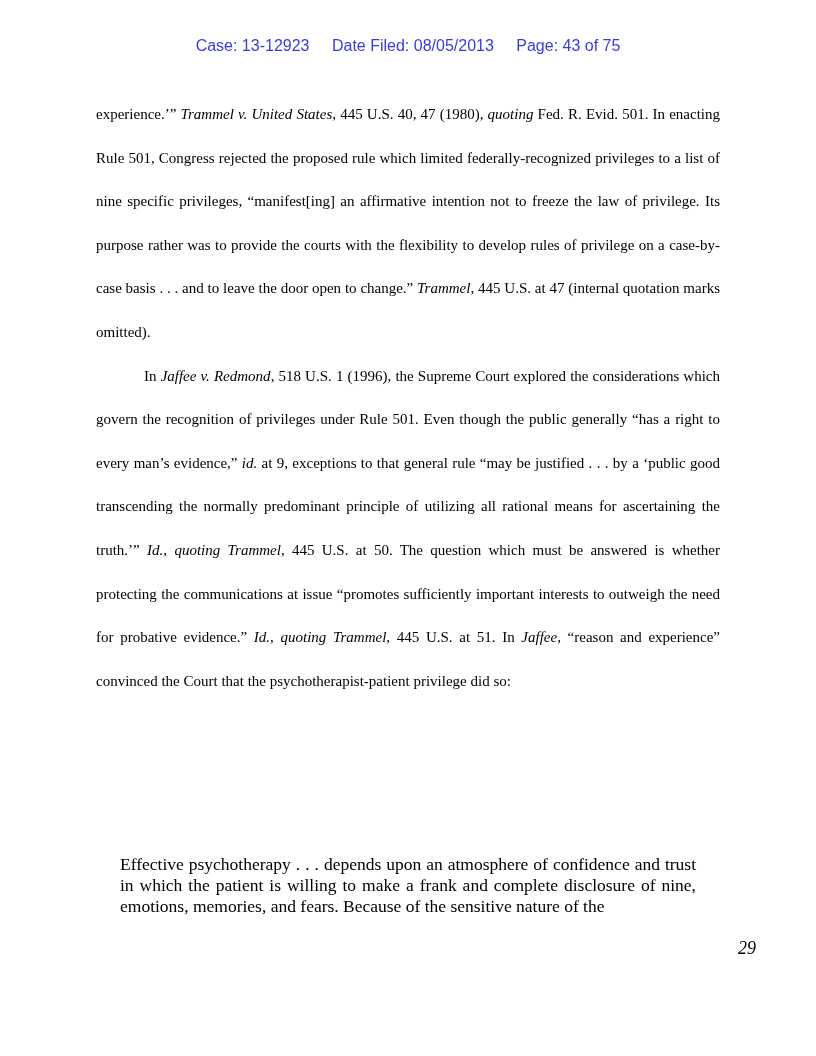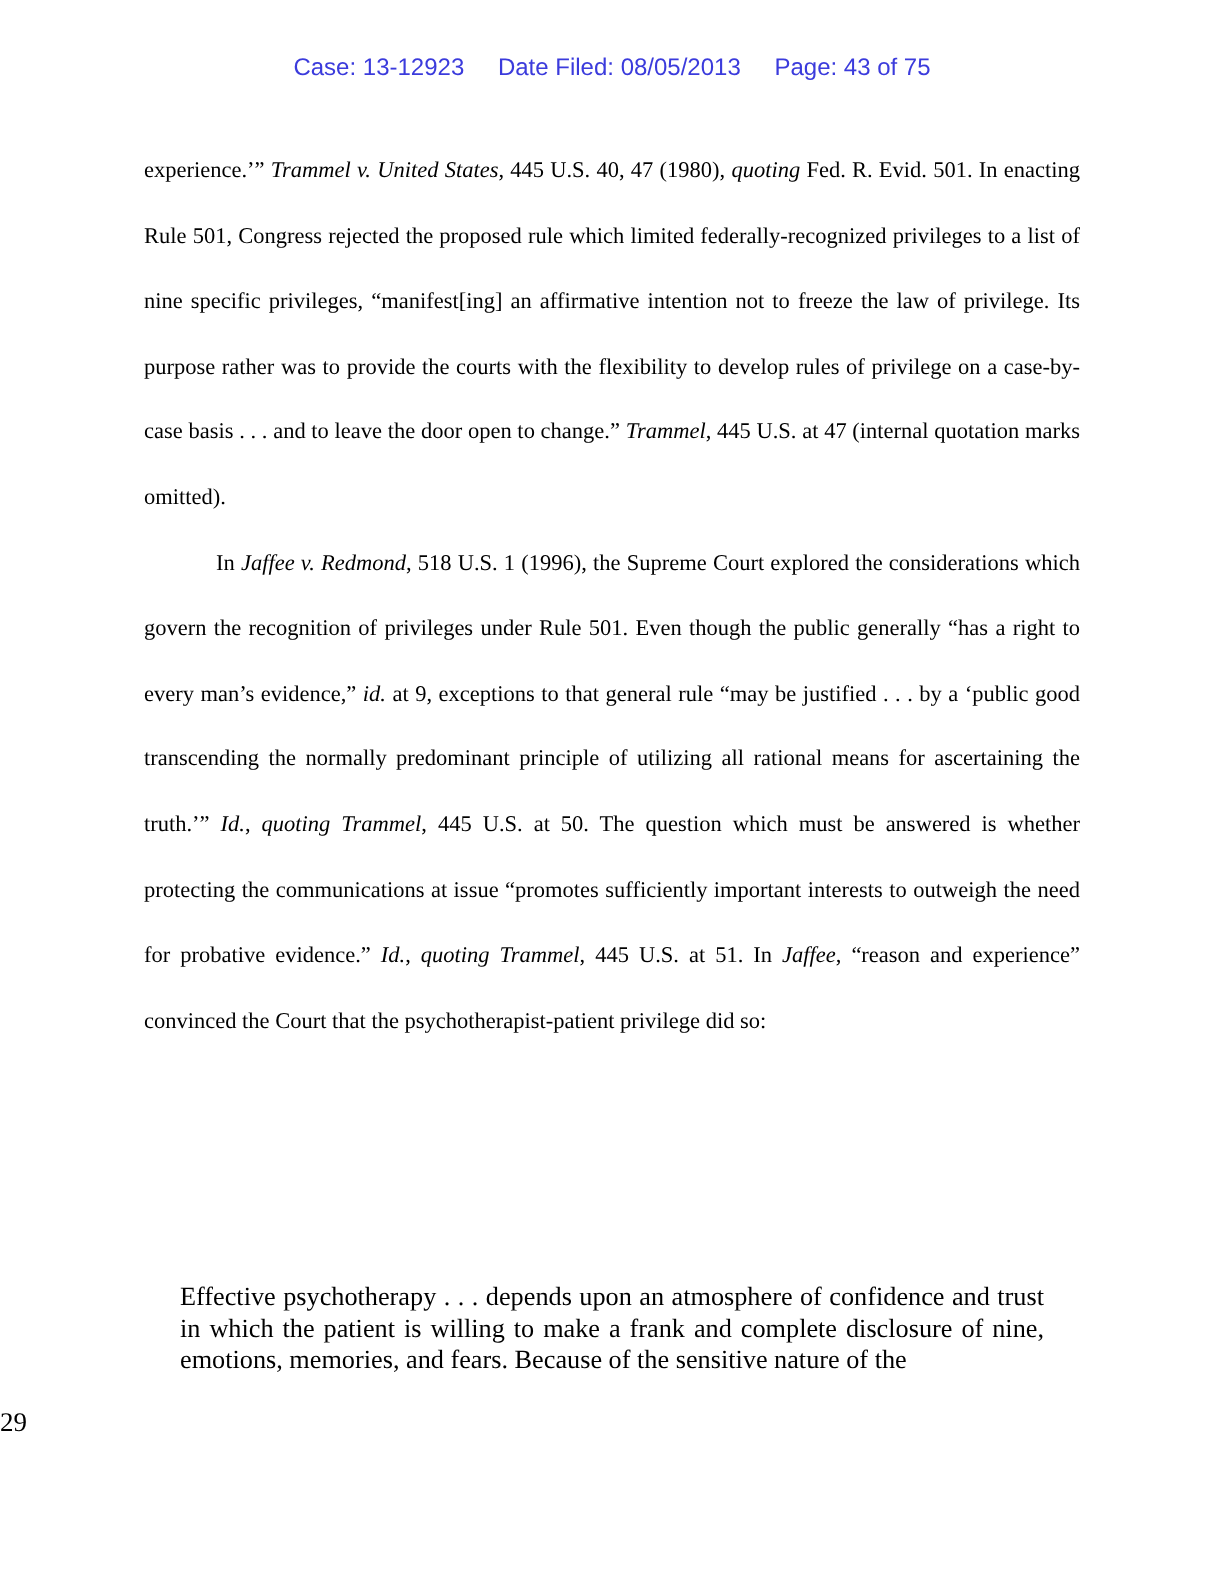--- a/index.html
+++ b/index.html
@@ -5,21 +5,21 @@
   html, body { margin: 0; padding: 0; background: #ffffff; }
   body { width: 816px; height: 1056px; position: relative; overflow: hidden; font-family: "Liberation Serif", serif; color: #000; }
   .header { position: absolute; top: 37px; left: 0; width: 816px; text-align: center; font-family: "Liberation Sans", sans-serif; font-size: 16px; color: #3b3bdc; }
   .header span { margin: 0 9px; }
   .body { position: absolute; left: 96px; width: 624px; top: 93px; font-size: 15px; line-height: 43.6px; text-align: justify; }
   .body p { margin: 0; }
   .body p.indent { text-indent: 48px; margin-top: 0; }
   .body p + p { margin-top: 0; }
   .quote { position: absolute; left: 120px; width: 576px; top: 854px; font-size: 17.5px; line-height: 21px; text-align: justify; }
   .quote p { margin: 0; }
-  .pageno { position: absolute; top: 938px; left: 0; width: 756px; text-align: left; font-size: 18px; }
+  .pageno { position: absolute; top: 938px; left: 0; width: 756px; text-align: right; font-size: 18px; font-style: italic; }
   i { font-style: italic; }
 </style>
 </head>
 <body>
 
 <div class="header">
   <span>Case: 13-12923</span>
   <span>Date Filed: 08/05/2013</span>
   <span>Page: 43 of 75</span>
 </div>

